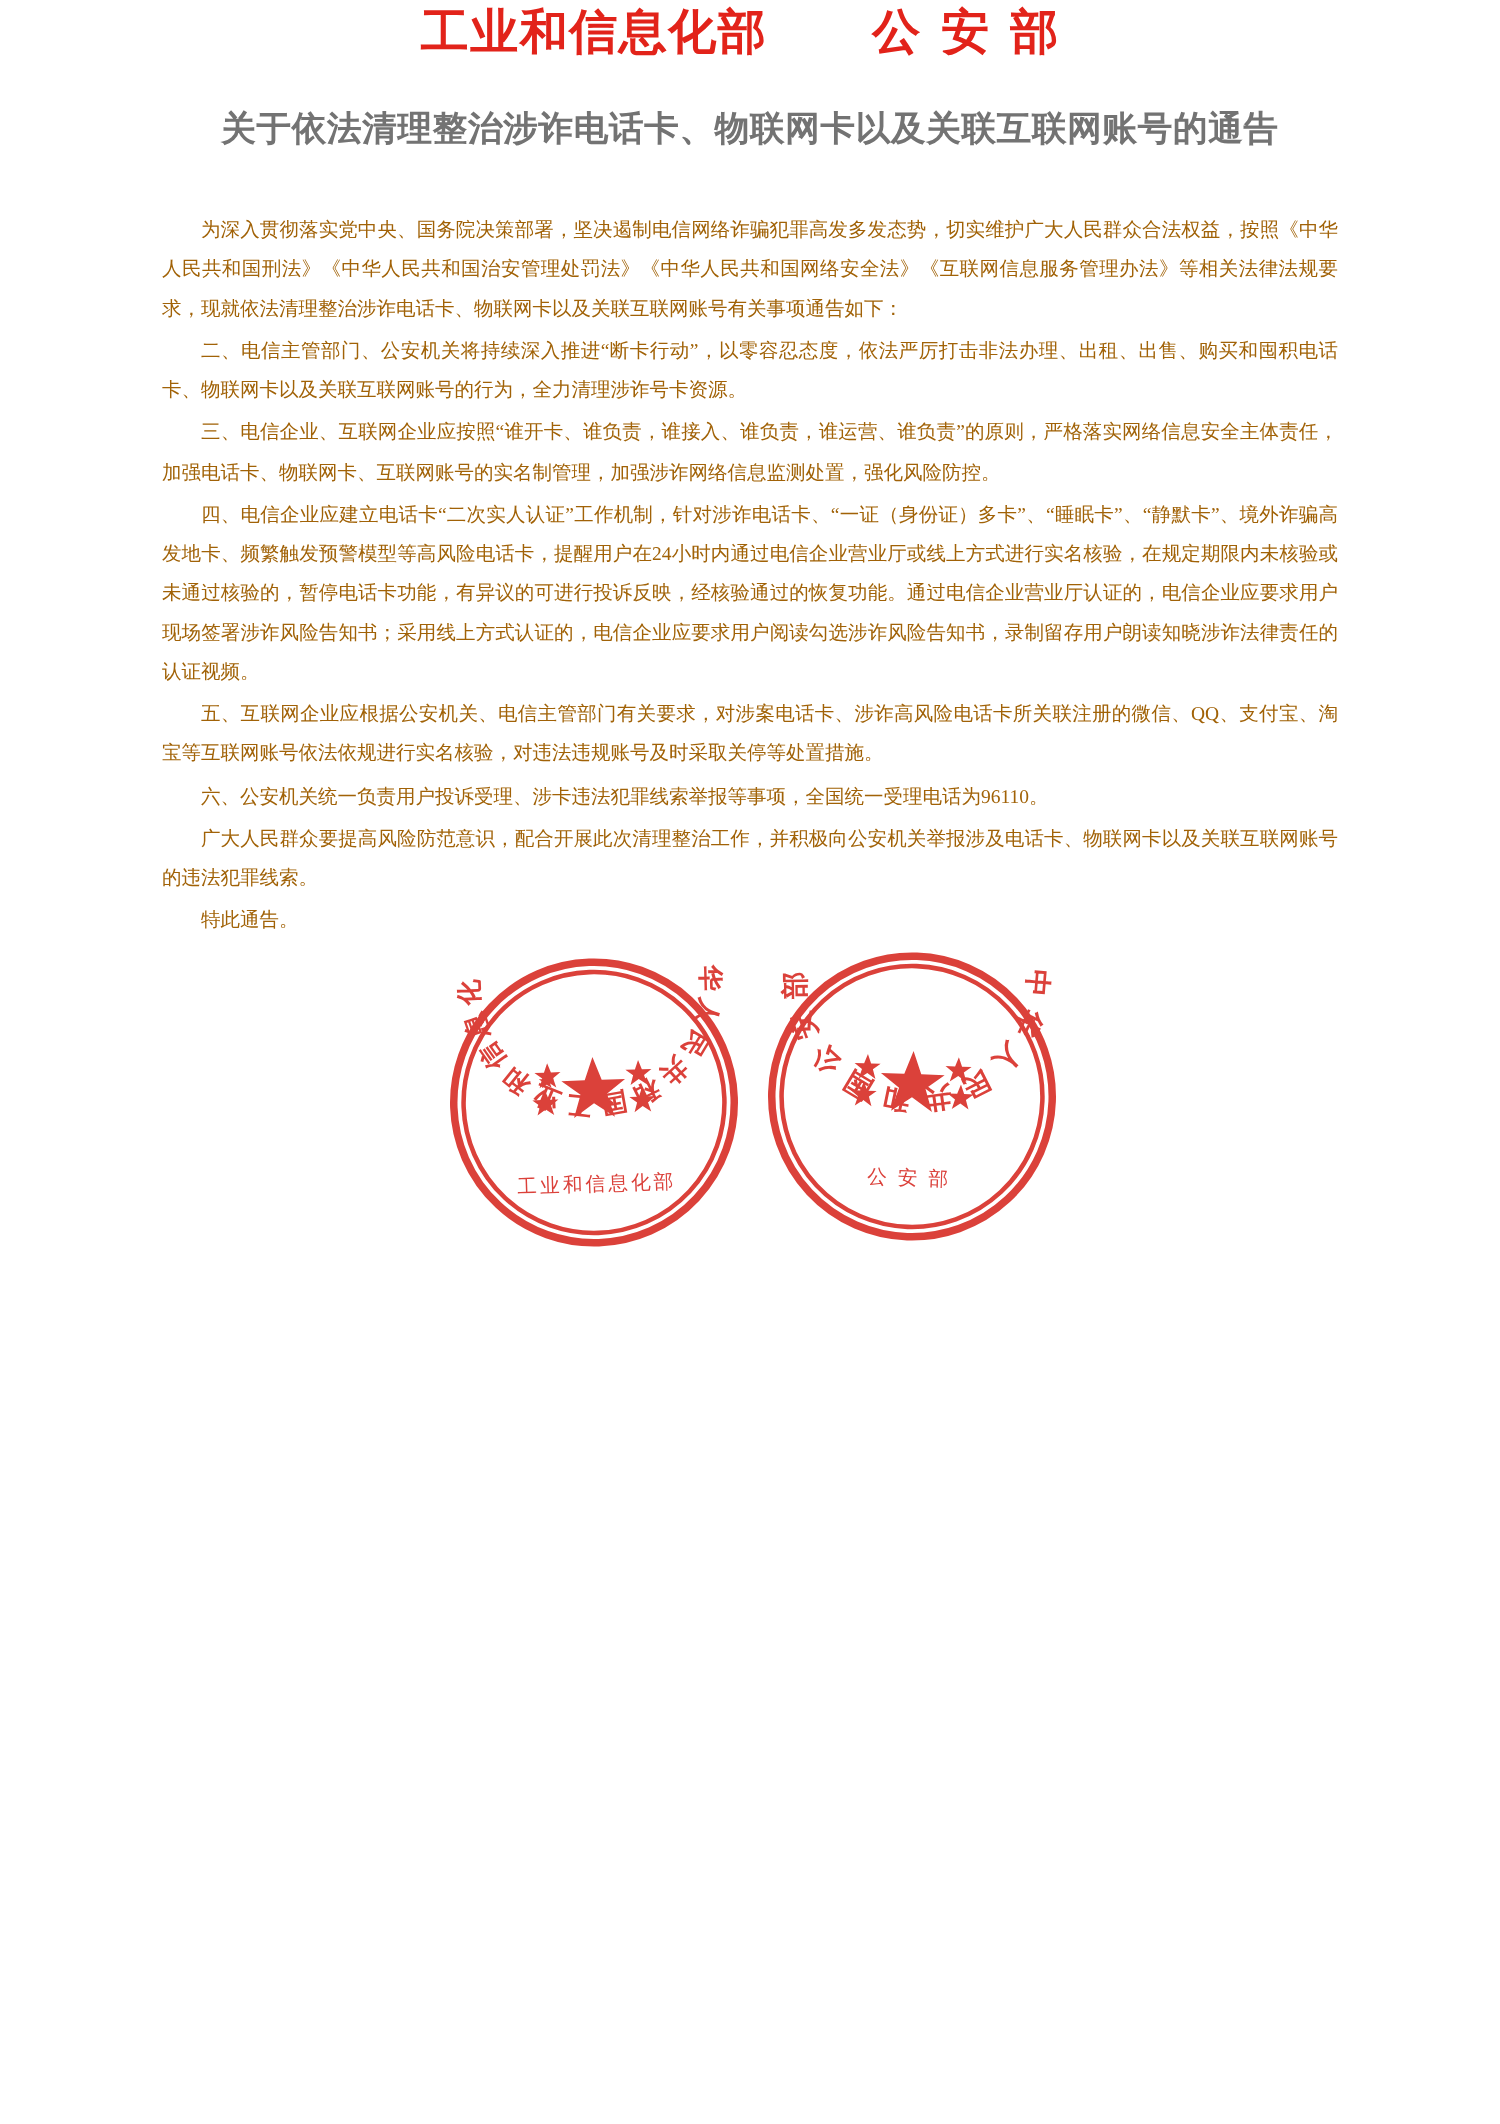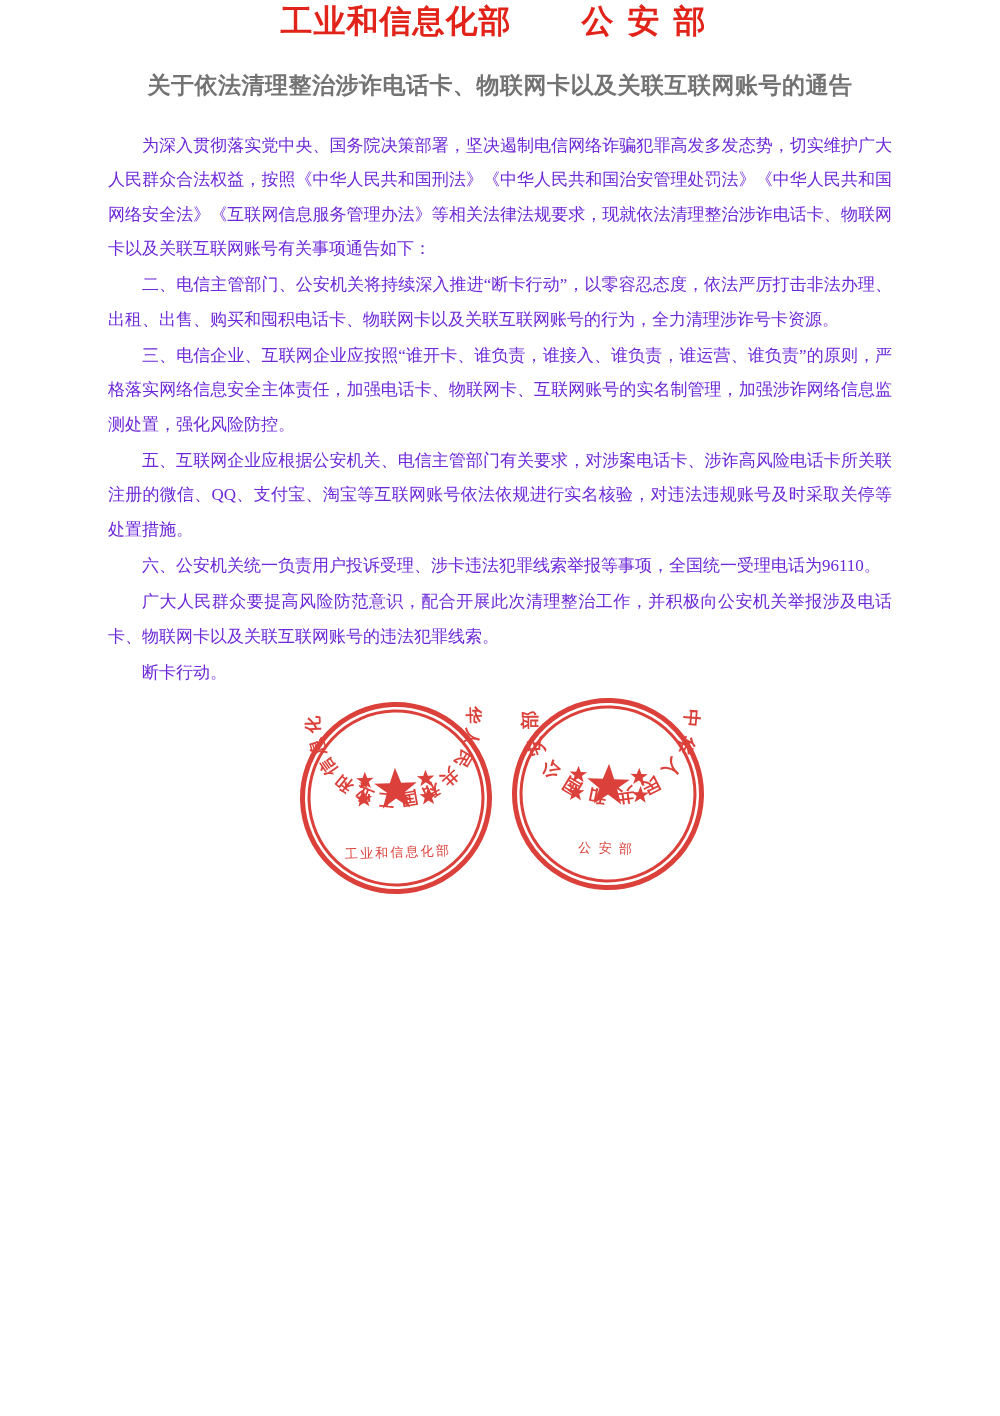--- a/index.html
+++ b/index.html
@@ -47,26 +47,26 @@
     margin-top: 26px;
     text-align: center;
     color: #737373;
     font-weight: bold;
     font-size: 23px;
     letter-spacing: 0.5px;
   }
 
   
   .body-text {
-    margin: 28px 108px 0 108px;
-    font-size: 17px;
+    margin: 39px 108px 0 108px;
+    font-size: 13px;
     line-height: 2.02;
     text-align: justify;
     text-justify: inter-ideograph;
-    color: #6d28d9;
+    color: #a16207;
   }
   .para {
     text-indent: 2em;
     margin: 0 0 2px 0;
   }
 
   
   .seal-area {
     position: relative;
     height: 210px;
@@ -100,24 +100,25 @@
     <span class="org">工业和信息化部</span>
     <span class="org spaced">公安部</span>
   </div>
 
   <div class="subtitle">关于依法清理整治涉诈电话卡、物联网卡以及关联互联网账号的通告</div>
 
   <div class="body-text">
     <p class="para">为深入贯彻落实党中央、国务院决策部署，坚决遏制电信网络诈骗犯罪高发多发态势，切实维护广大人民群众合法权益，按照《中华人民共和国刑法》《中华人民共和国治安管理处罚法》《中华人民共和国网络安全法》《互联网信息服务管理办法》等相关法律法规要求，现就依法清理整治涉诈电话卡、物联网卡以及关联互联网账号有关事项通告如下：</p>
     <p class="para">二、电信主管部门、公安机关将持续深入推进“断卡行动”，以零容忍态度，依法严厉打击非法办理、出租、出售、购买和囤积电话卡、物联网卡以及关联互联网账号的行为，全力清理涉诈号卡资源。</p>
     <p class="para">三、电信企业、互联网企业应按照“谁开卡、谁负责，谁接入、谁负责，谁运营、谁负责”的原则，严格落实网络信息安全主体责任，加强电话卡、物联网卡、互联网账号的实名制管理，加强涉诈网络信息监测处置，强化风险防控。</p>
+    <p class="para">四、电信企业应建立电话卡“二次实人认证”工作机制，针对涉诈电话卡、“一证（身份证）多卡”、“睡眠卡”、“静默卡”、境外诈骗高发地卡、频繁触发预警模型等高风险电话卡，提醒用户在24小时内通过电信企业营业厅或线上方式进行实名核验，在规定期限内未核验或未通过核验的，暂停电话卡功能，有异议的可进行投诉反映，经核验通过的恢复功能。通过电信企业营业厅认证的，电信企业应要求用户现场签署涉诈风险告知书；采用线上方式认证的，电信企业应要求用户阅读勾选涉诈风险告知书，录制留存用户朗读知晓涉诈法律责任的认证视频。</p>
     <p class="para">五、互联网企业应根据公安机关、电信主管部门有关要求，对涉案电话卡、涉诈高风险电话卡所关联注册的微信、QQ、支付宝、淘宝等互联网账号依法依规进行实名核验，对违法违规账号及时采取关停等处置措施。</p>
     <p class="para">六、公安机关统一负责用户投诉受理、涉卡违法犯罪线索举报等事项，全国统一受理电话为96110。</p>
     <p class="para">广大人民群众要提高风险防范意识，配合开展此次清理整治工作，并积极向公安机关举报涉及电话卡、物联网卡以及关联互联网账号的违法犯罪线索。</p>
-    <p class="para">断卡行动。</p>
+    <p class="para">特此通告。</p>
   </div>
 
   <div class="seal-area">
 
     <div class="seal seal-1">
       <svg viewBox="0 0 180 180" aria-hidden="true">
         <defs>
           <path id="arc1" d="M 90,168 m -74,0 a 74,74 0 1,1 148,0" transform="rotate(180 90 90)" fill="none"></path>
         </defs>
         <circle cx="90" cy="90" r="86" fill="none" stroke="#d8312a" stroke-width="3"></circle>

